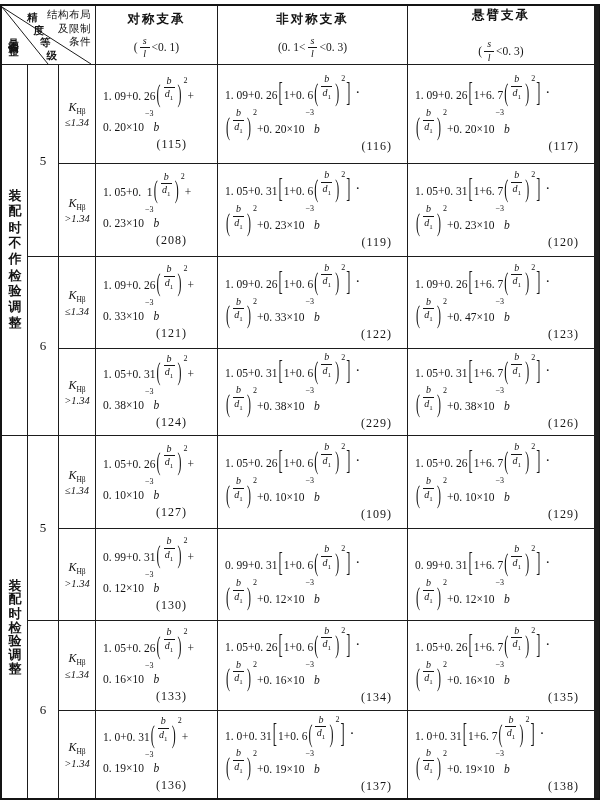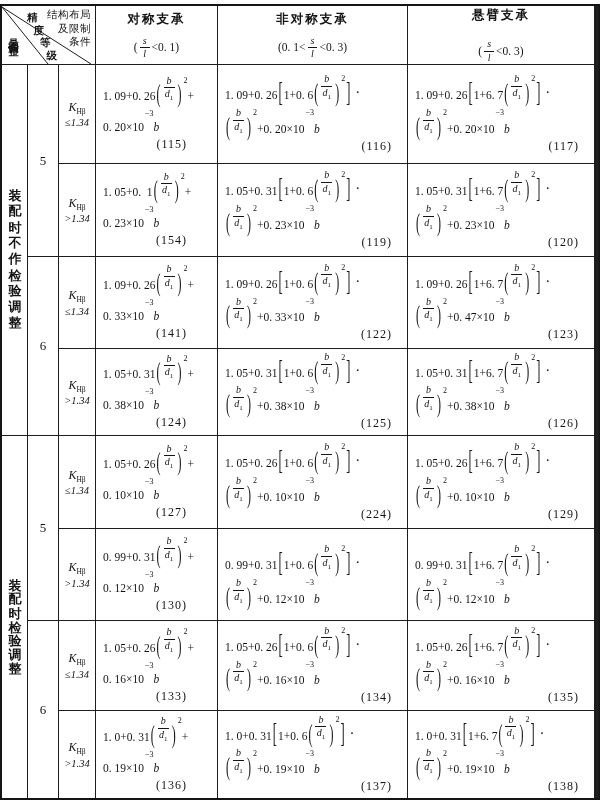--- a/index.html
+++ b/index.html
@@ -234,21 +234,21 @@
           <span class="bp">)</span>
           <sup class="fsup">2</sup>
           <span class="ft">+</span>
         </div>
         <div class="fline">
           <span class="ft">0. 23</span>
           <span class="ft">×10</span>
           <sup class="fsup">−3</sup>
           <span class="var">b</span>
         </div>
-        <div class="eq sym">(154)</div>
+        <div class="eq sym">(208)</div>
       </div>
       <div class="cell formula" style="grid-area: 3 / 5 / 4 / 6;">
         <div class="fline">
           <span class="ft">1. 05+0. 31</span>
           <span class="bk">[</span>
           <span class="ft">1+0. 6</span>
           <span class="bp">(</span>
           <span class="frac">
             <span class="fnum">b</span>
             <span class="fden"><span class="var">d</span><sub>1</sub></span>
@@ -320,21 +320,21 @@
           <span class="bp">)</span>
           <sup class="fsup">2</sup>
           <span class="ft">+</span>
         </div>
         <div class="fline">
           <span class="ft">0. 33</span>
           <span class="ft">×10</span>
           <sup class="fsup">−3</sup>
           <span class="var">b</span>
         </div>
-        <div class="eq sym">(141)</div>
+        <div class="eq sym">(121)</div>
       </div>
       <div class="cell formula" style="grid-area: 4 / 5 / 5 / 6;">
         <div class="fline">
           <span class="ft">1. 09+0. 26</span>
           <span class="bk">[</span>
           <span class="ft">1+0. 6</span>
           <span class="bp">(</span>
           <span class="frac">
             <span class="fnum">b</span>
             <span class="fden"><span class="var">d</span><sub>1</sub></span>
@@ -437,21 +437,21 @@
             <span class="fden"><span class="var">d</span><sub>1</sub></span>
           </span>
           <span class="bp">)</span>
           <sup class="fsup">2</sup>
           <span class="ft">+</span>
           <span class="ft">0. 38</span>
           <span class="ft">×10</span>
           <sup class="fsup">−3</sup>
           <span class="var">b</span>
         </div>
-        <div class="eq wide">(125)</div>
+        <div class="eq wide">(229)</div>
       </div>
       <div class="cell formula" style="grid-area: 5 / 6 / 6 / 7;">
         <div class="fline">
           <span class="ft">1. 05+0. 31</span>
           <span class="bk">[</span>
           <span class="ft">1+6. 7</span>
           <span class="bp">(</span>
           <span class="frac">
             <span class="fnum">b</span>
             <span class="fden"><span class="var">d</span><sub>1</sub></span>
@@ -523,21 +523,21 @@
             <span class="fden"><span class="var">d</span><sub>1</sub></span>
           </span>
           <span class="bp">)</span>
           <sup class="fsup">2</sup>
           <span class="ft">+</span>
           <span class="ft">0. 10</span>
           <span class="ft">×10</span>
           <sup class="fsup">−3</sup>
           <span class="var">b</span>
         </div>
-        <div class="eq wide">(224)</div>
+        <div class="eq wide">(109)</div>
       </div>
       <div class="cell formula" style="grid-area: 6 / 6 / 7 / 7;">
         <div class="fline">
           <span class="ft">1. 05+0. 26</span>
           <span class="bk">[</span>
           <span class="ft">1+6. 7</span>
           <span class="bp">(</span>
           <span class="frac">
             <span class="fnum">b</span>
             <span class="fden"><span class="var">d</span><sub>1</sub></span>

